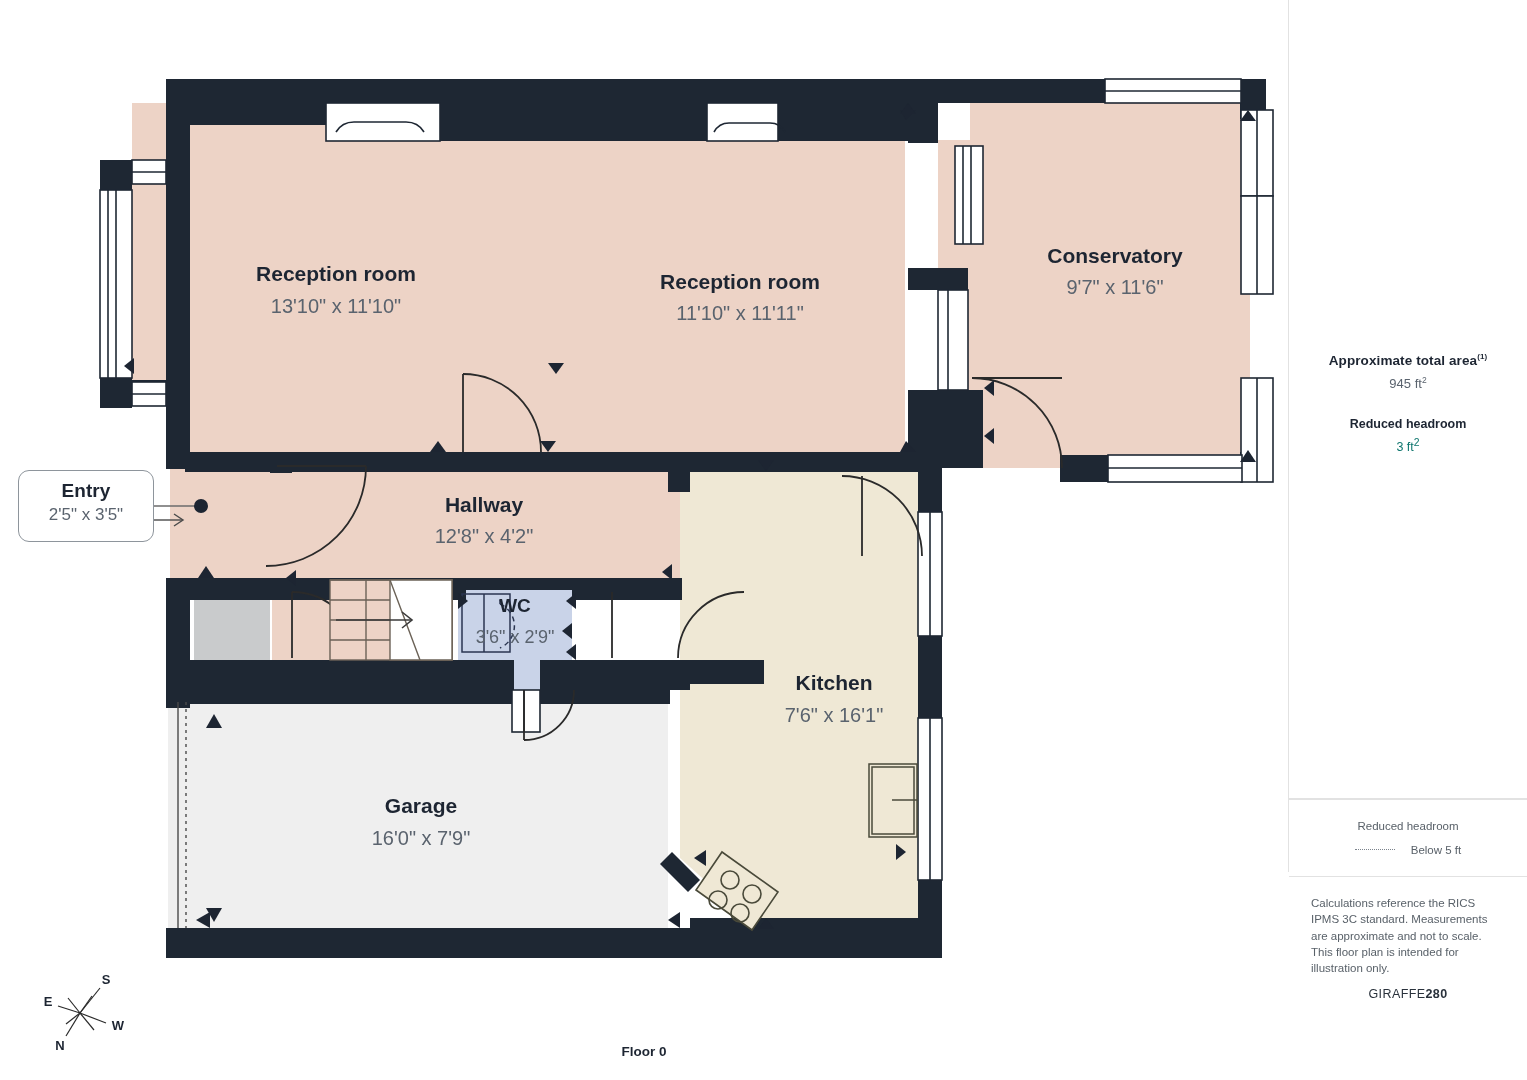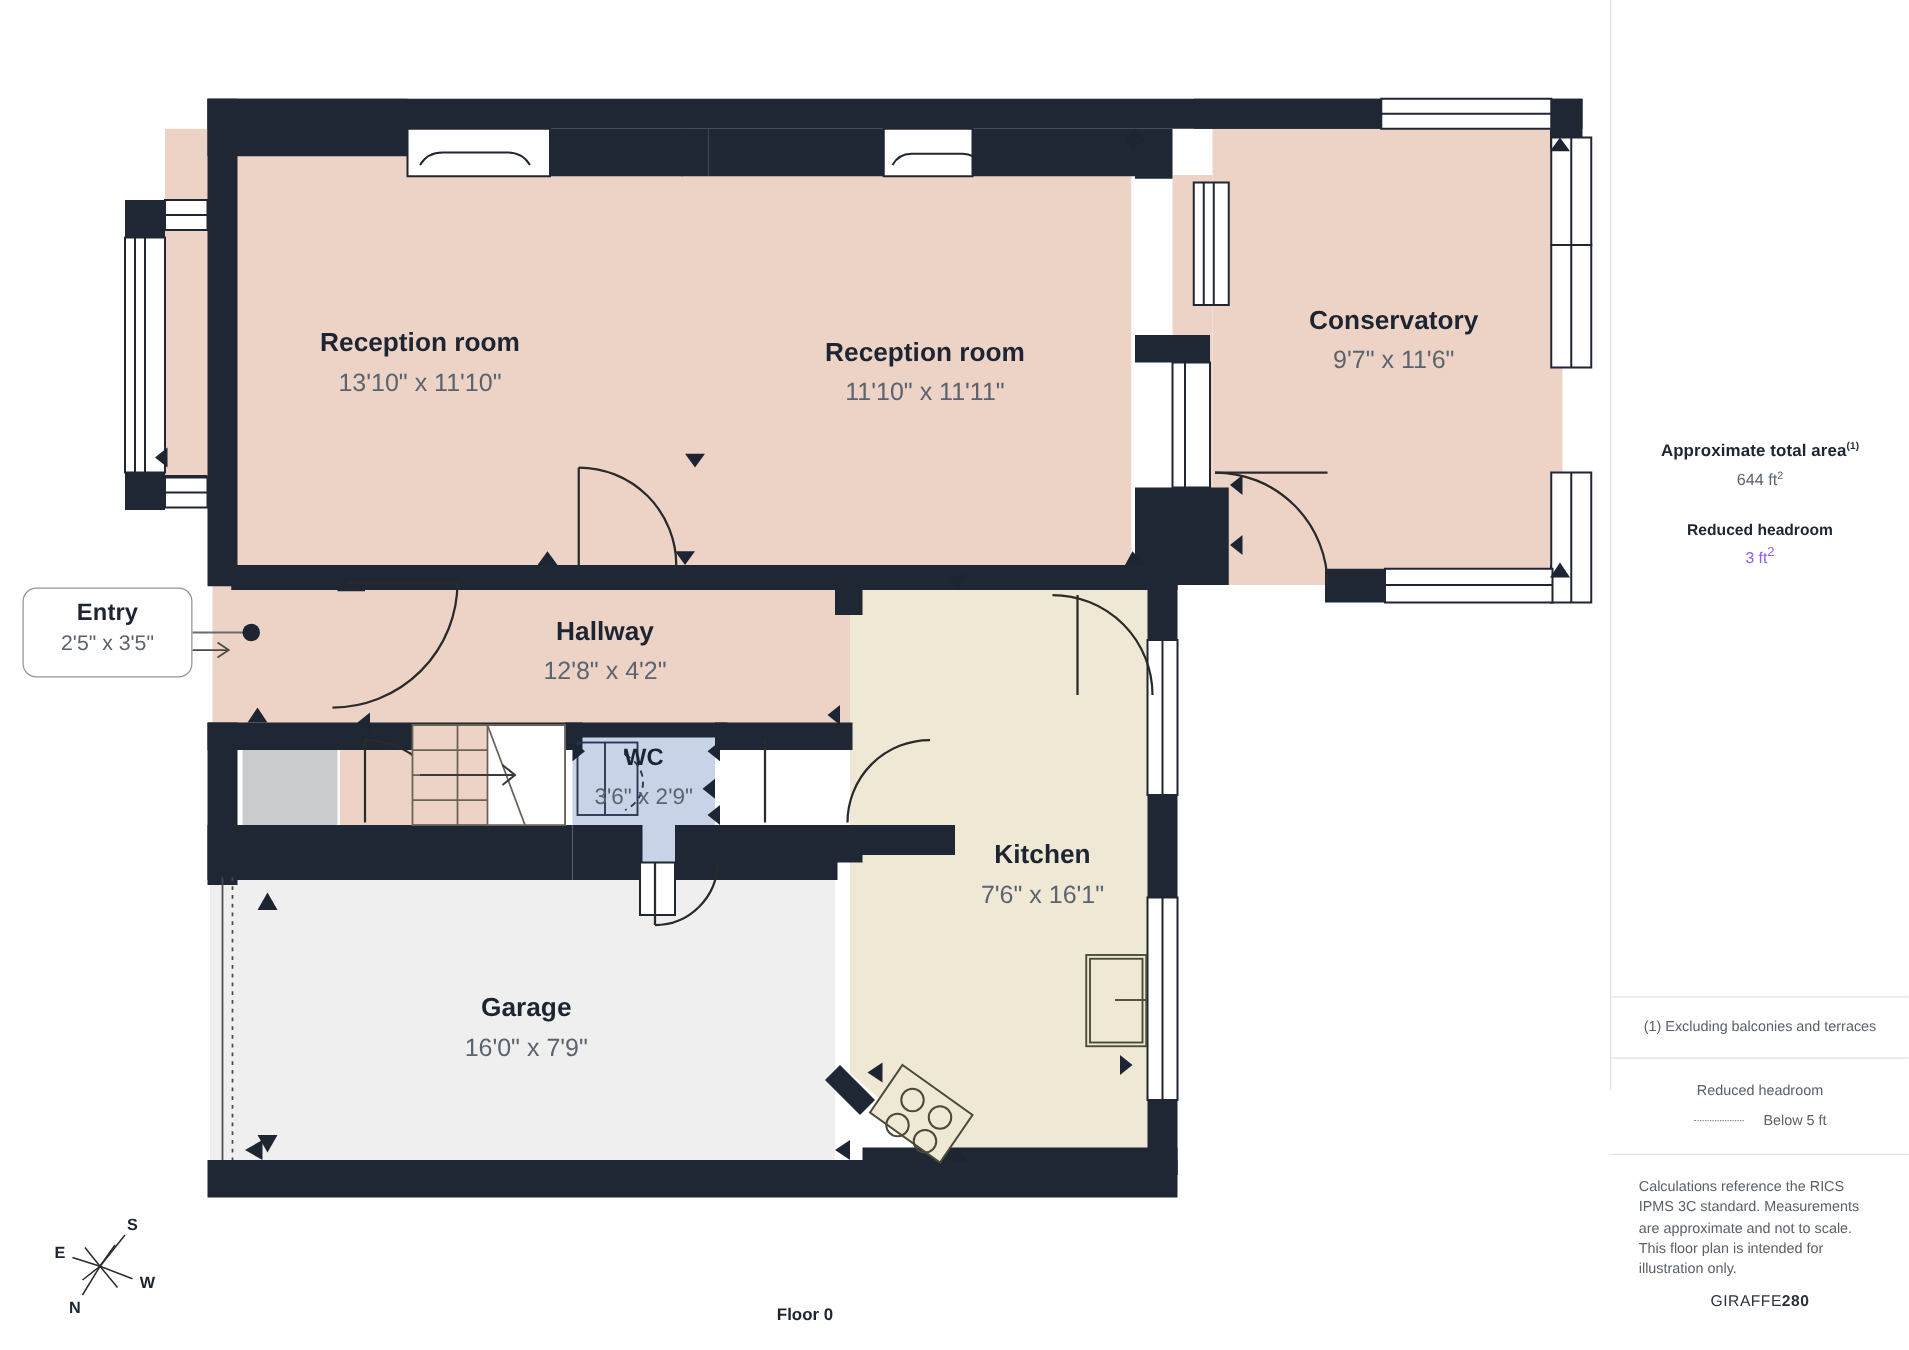--- a/index.html
+++ b/index.html
@@ -48,21 +48,21 @@
     color: #5a636e;
     margin-top: 7px;
   }
   .side-value sup { font-size: 8.5px; }
   .side-sub-title {
     font-size: 12.5px;
     font-weight: bold;
     color: #1d2532;
     margin-top: 26px;
   }
-  .side-sub-value { font-size: 12.5px; color: #8b5cf6; margin-top: 6px; }
+  .side-sub-value { font-size: 12.5px; color: #0f766e; margin-top: 6px; }
 
   .divider { height: 1px; background: #e2e2e2; width: 100%; }
 
   #footnote-block { font-size: 11.5px; color: #596169; padding: 18px 14px; }
   #headroom-legend-block { padding: 20px 14px; }
   #headroom-legend-block .legend-title { font-size: 11.5px; color: #596169; }
   .legend-row {
     margin-top: 12px;
     display: flex;
     align-items: center;
@@ -470,32 +470,31 @@
 
   <div id="sidebar">
 
     <div id="sidebar-spacer"></div>
 
     <div class="side-block" id="area-block">
       <div class="side-title">
         <span>Approximate total area</span><sup>(1)</sup>
       </div>
       <div class="side-value">
-        <span>644 ft</span><sup>2</sup>
+        <span>945 ft</span><sup>2</sup>
       </div>
       <div class="side-sub-title">Reduced headroom</div>
       <div class="side-sub-value">
         <span>3 ft</span><sup>2</sup>
       </div>
     </div>
 
     <div style="height:330px"></div>
 
     <div class="divider"></div>
-    <div class="side-block" id="footnote-block">(1) Excluding balconies and terraces</div>
 
     <div class="divider"></div>
     <div class="side-block" id="headroom-legend-block">
       <div class="legend-title">Reduced headroom</div>
       <div class="legend-row">
         <span class="dash-sample"></span>
         <span>Below 5 ft</span>
       </div>
     </div>
 

